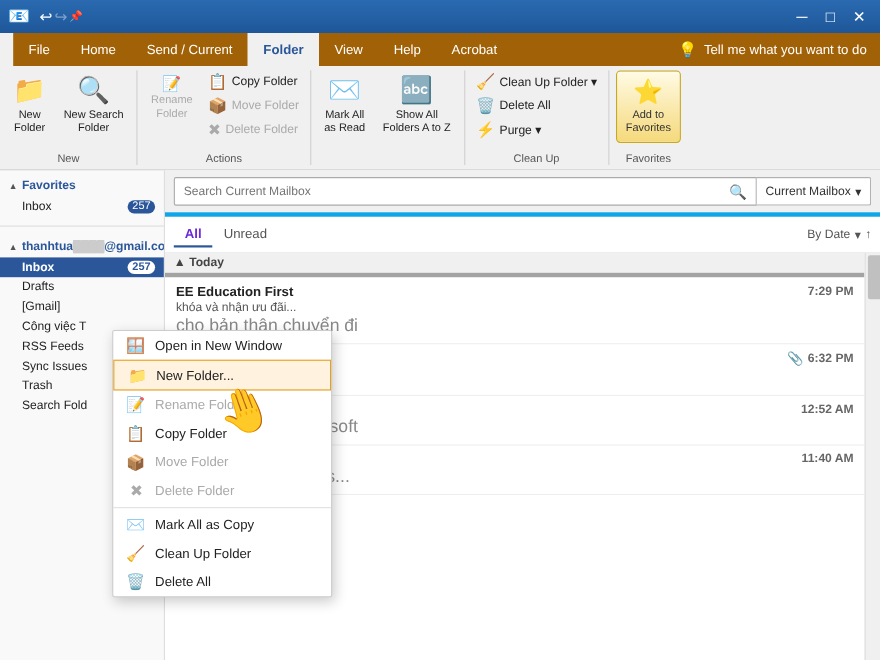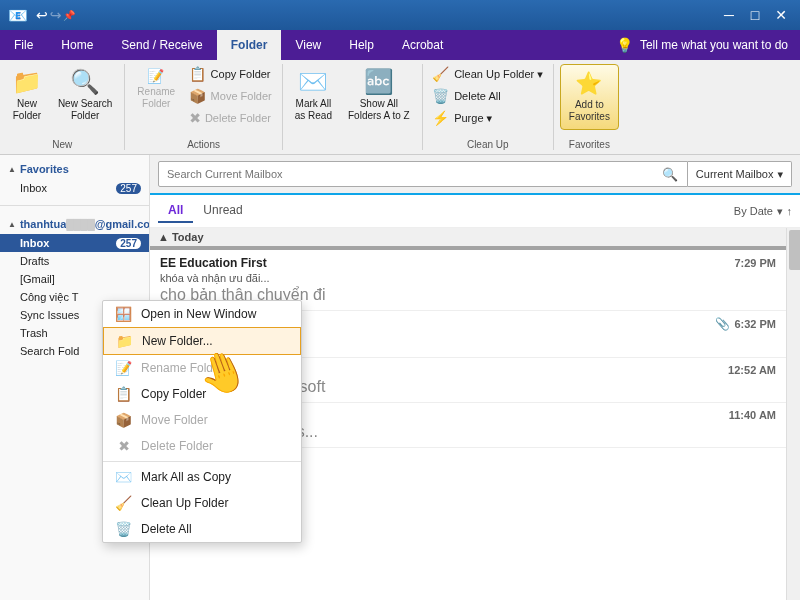--- a/index.html
+++ b/index.html
@@ -16,23 +16,24 @@
       color: white;
     }
     .title-controls { margin-left: auto; display: flex; gap: 4px; }
     .title-control { width: 22px; height: 22px; display: flex; align-items: center; justify-content: center; color: white; cursor: pointer; font-size: 14px; }
     .undo-redo { display: flex; align-items: center; gap: 2px; margin-left: 8px; }
     .undo-btn { color: white; font-size: 14px; cursor: pointer; }
 
     
     .menu-bar {
       height: 30px;
-      background: #4c1d95;
+      background: #a16207;
       display: flex;
       align-items: stretch;
+      margin-left: 12px;
     }
     .menu-item {
       padding: 0 14px;
       color: white;
       display: flex;
       align-items: center;
       cursor: pointer;
       font-size: 12px;
       white-space: nowrap;
     }
@@ -150,21 +151,20 @@
       display: flex;
       align-items: center;
       gap: 4px;
     }
     .triangle { font-size: 8px; color: #555; }
     .sidebar-item {
       padding: 3px 8px 3px 20px;
       font-size: 11px;
       cursor: pointer;
       display: flex;
-      align-items: center;
       gap: 4px;
       color: #222;
     }
     .sidebar-item.inbox-selected { background: #2b579a; color: white; font-weight: 600; }
     .badge { background: #2b579a; color: white; border-radius: 8px; padding: 0 4px; font-size: 10px; margin-left: auto; }
     .badge-white { background: white; color: #2b579a; border-radius: 8px; padding: 0 4px; font-size: 10px; margin-left: auto; }
     .sidebar-divider { height: 1px; background: #ddd; margin: 4px 0; }
     .collapse-arrow {
       position: absolute;
       right: 0;
@@ -224,21 +224,21 @@
       flex: 1;
       display: flex;
       flex-direction: column;
       background: white;
     }
     .search-bar {
       display: flex;
       align-items: center;
       padding: 6px 8px;
       background: #f0f0f0;
-      border-bottom: 2px solid #0ea5e9;
+      border-bottom: 4px solid #0ea5e9;
       gap: 0;
     }
     .search-input-wrap {
       display: flex;
       align-items: center;
       background: white;
       border: 1px solid #aaa;
       border-radius: 2px 0 0 2px;
       flex: 1;
       height: 26px;
@@ -334,21 +334,21 @@
   <div class="title-controls">
     <span class="title-control">─</span>
     <span class="title-control">□</span>
     <span class="title-control">✕</span>
   </div>
 </div>
 
 <div class="menu-bar">
   <div class="menu-item">File</div>
   <div class="menu-item">Home</div>
-  <div class="menu-item">Send / Receive</div>
+  <div class="menu-item">Send / Current</div>
   <div class="menu-item active-tab">Folder</div>
   <div class="menu-item">View</div>
   <div class="menu-item">Help</div>
   <div class="menu-item">Acrobat</div>
   <div class="tell-me">
     <span class="tell-me-icon">💡</span>
     <span>Tell me what you want to do</span>
   </div>
 </div>
 
@@ -465,20 +465,23 @@
         <span class="badge-white">257</span>
       </div>
       <div class="sidebar-item">
         <span>Drafts</span>
       </div>
       <div class="sidebar-item">
         <span>[Gmail]</span>
       </div>
       <div class="sidebar-item">
         <span>Công việc T</span>
+      </div>
+      <div class="sidebar-item">
+        <span>RSS Feeds</span>
       </div>
       <div class="sidebar-item">
         <span>Sync Issues</span>
       </div>
       <div class="sidebar-item">
         <span>Trash</span>
         <span class="badge">1</span>
       </div>
       <div class="sidebar-item">
         <span>Search Fold</span>

